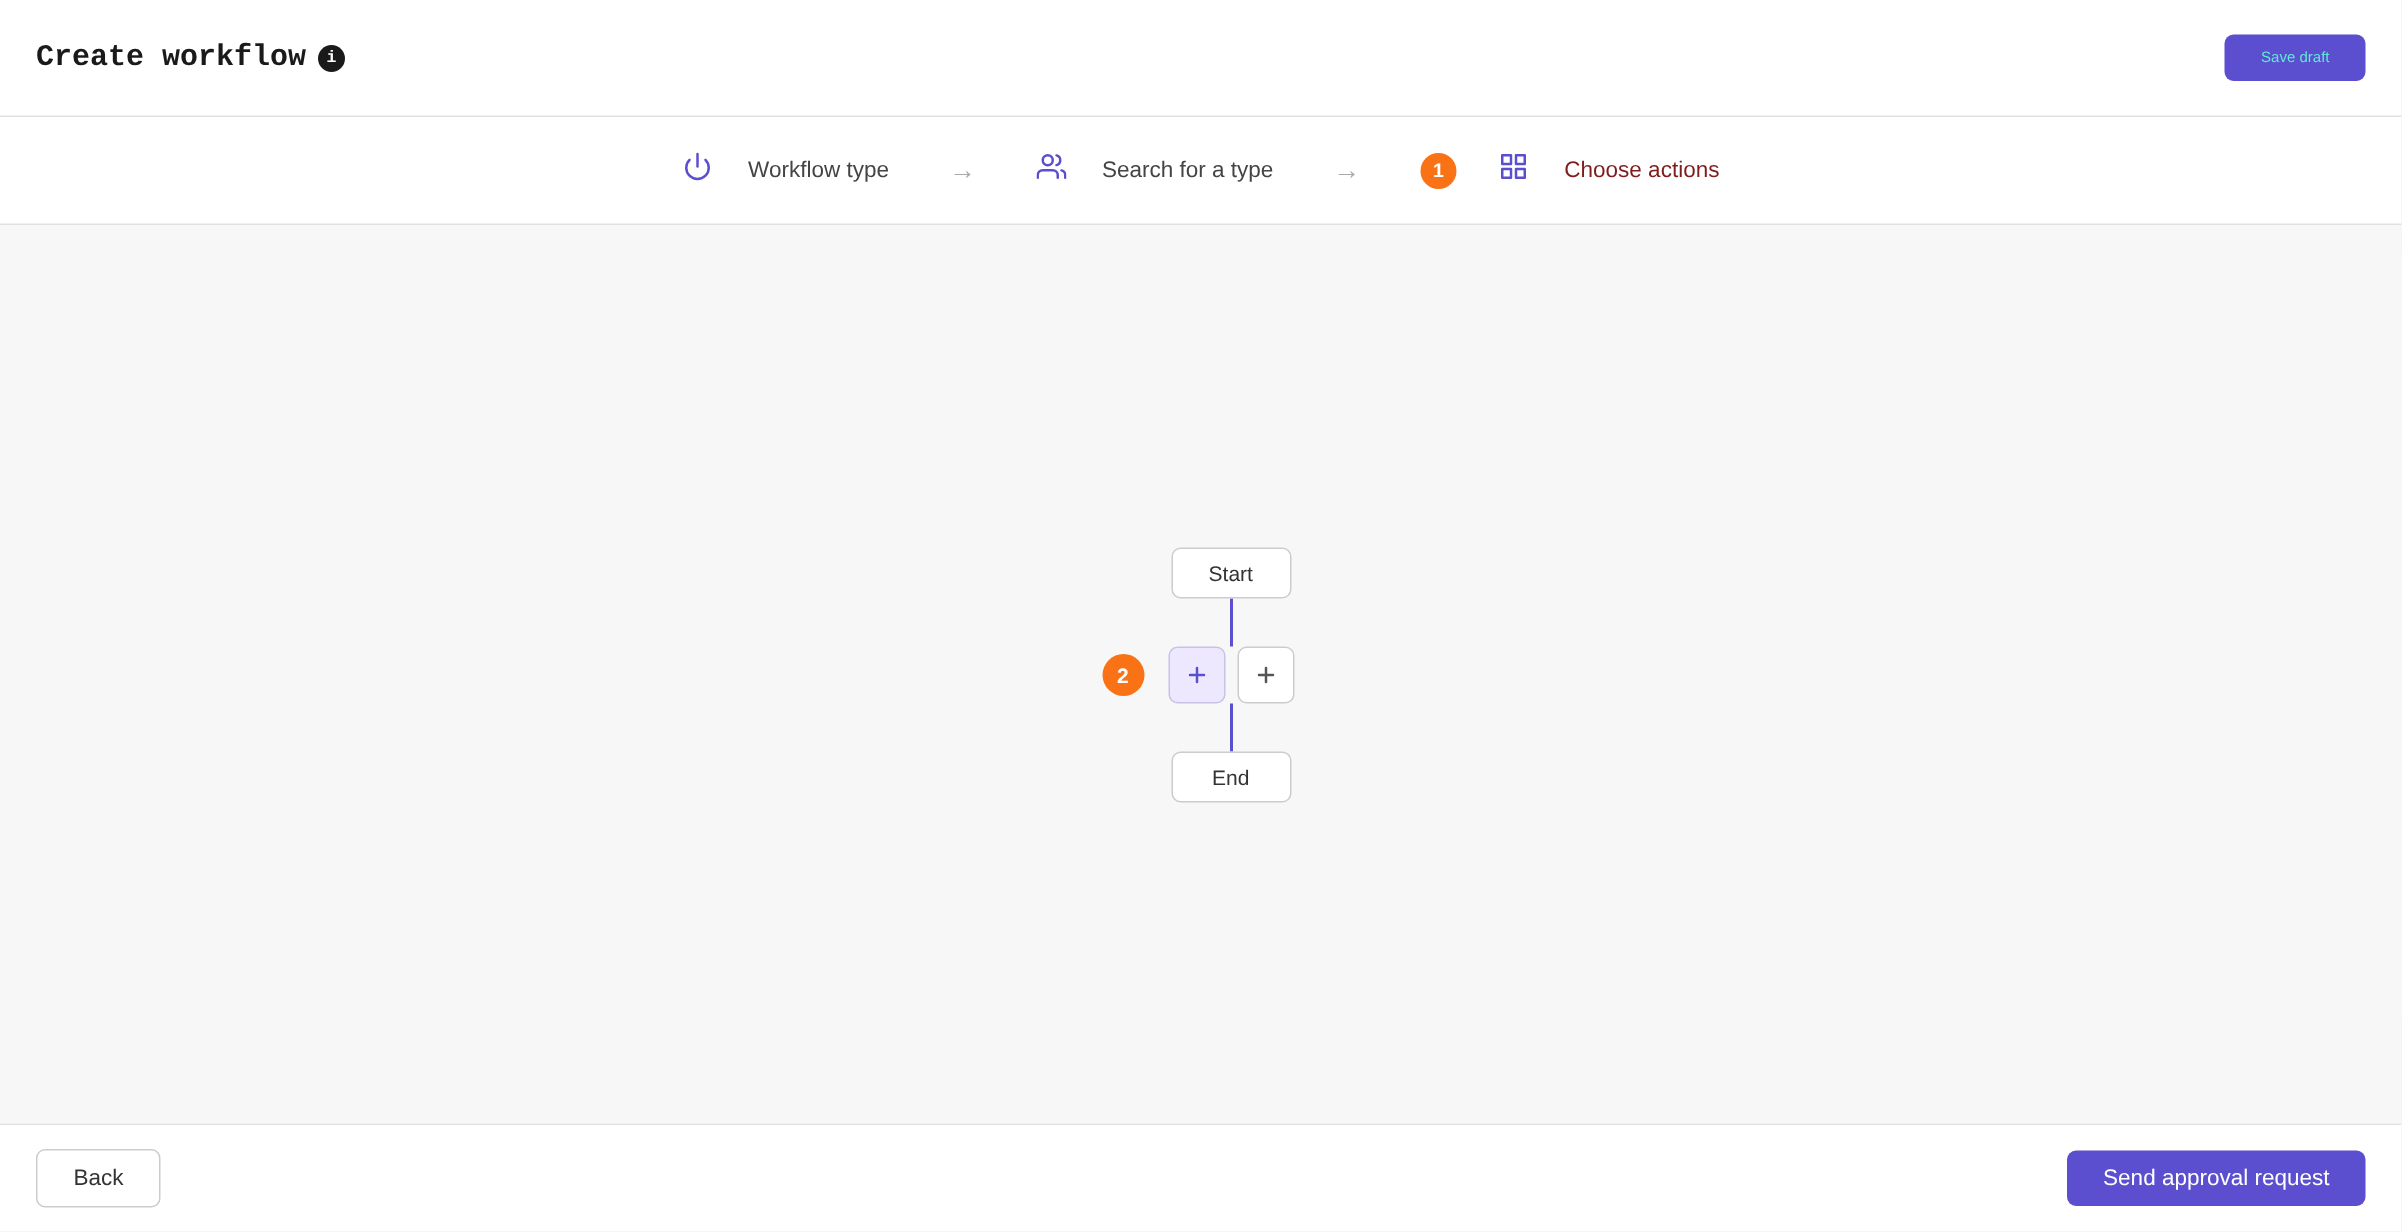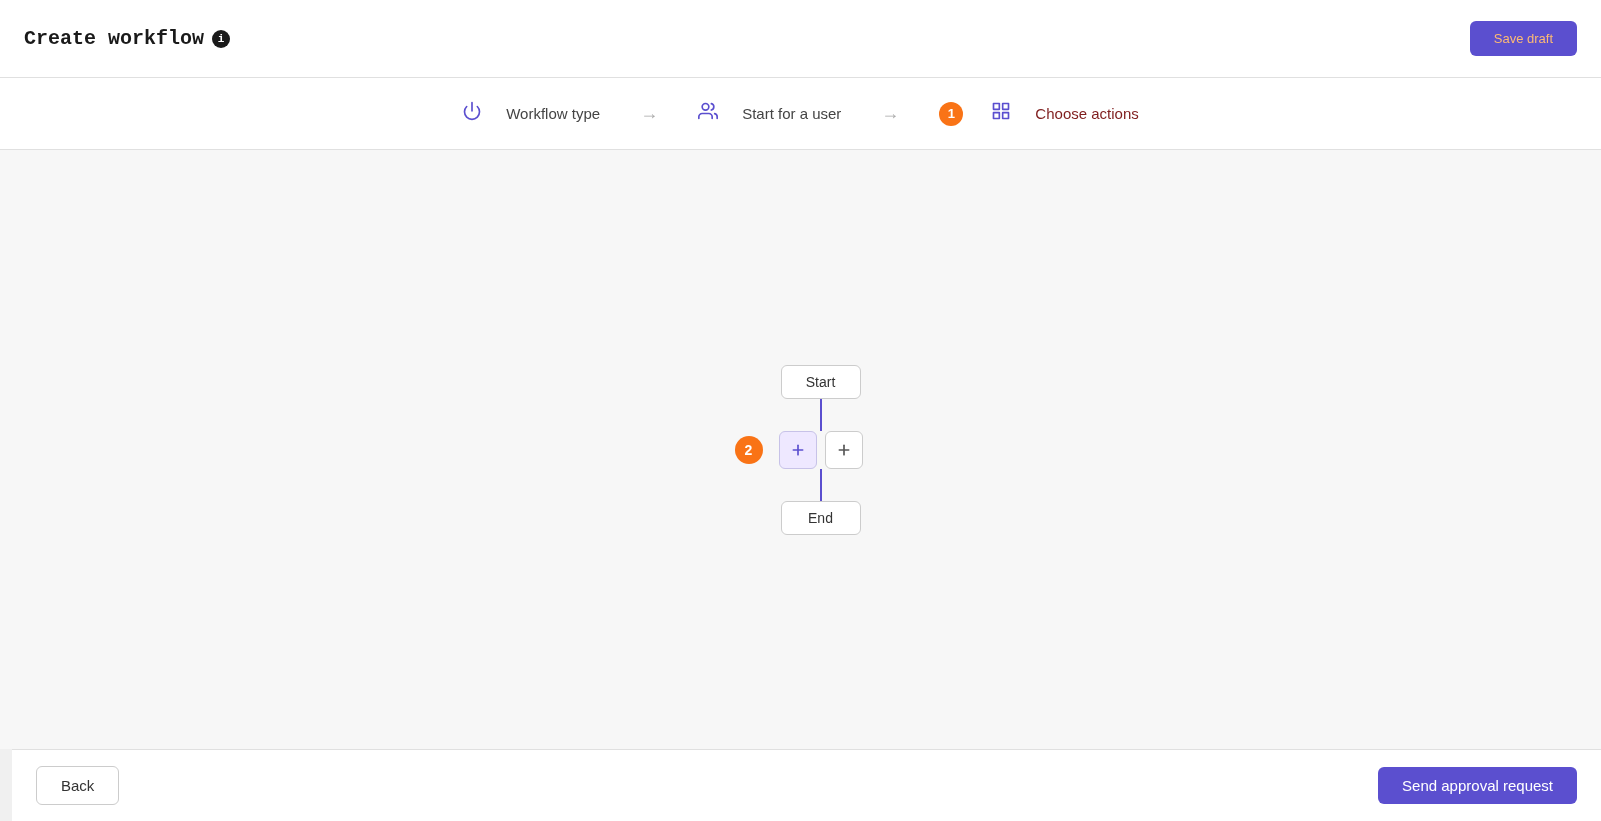--- a/index.html
+++ b/index.html
@@ -32,25 +32,25 @@
       height: 18px;
       border-radius: 50%;
       background: #1a1a1a;
       color: #fff;
       font-size: 11px;
       font-weight: bold;
       cursor: pointer;
     }
     .save-draft-btn {
       background: #5b4fcf;
-      color: #fdba74;
+      color: #5eead4;
       border: none;
       border-radius: 6px;
       padding: 10px 24px;
-      font-size: 13px;
+      font-size: 10px;
       font-weight: 500;
       cursor: pointer;
     }
 
     
     .steps-bar {
       background: #fff;
       height: 72px;
       display: flex;
       align-items: center;
@@ -186,21 +186,20 @@
 
     
     .footer {
       background: #fff;
       height: 72px;
       display: flex;
       align-items: center;
       justify-content: space-between;
       padding: 0 24px;
       border-top: 1px solid #e0e0e0;
-      margin-left: 12px;
     }
     .back-btn {
       background: #fff;
       color: #333;
       border: 1px solid #ccc;
       border-radius: 6px;
       padding: 10px 24px;
       font-size: 15px;
       cursor: pointer;
     }
@@ -246,21 +245,21 @@
 
   <div class="step">
     <span class="step-icon icon-users">
       <svg width="20" height="20" viewBox="0 0 24 24" fill="none" stroke="#5b4fcf" stroke-width="2" stroke-linecap="round" stroke-linejoin="round">
         <path d="M17 21v-2a4 4 0 0 0-4-4H5a4 4 0 0 0-4 4v2"></path>
         <circle cx="9" cy="7" r="4"></circle>
         <path d="M23 21v-2a4 4 0 0 0-3-3.87"></path>
         <path d="M16 3.13a4 4 0 0 1 0 7.75"></path>
       </svg>
     </span>
-    <span class="step-label">Start for a user</span>
+    <span class="step-label">Search for a type</span>
   </div>
   <span class="step-arrow">→</span>
 
   <div class="step">
     <span class="step-badge">1</span>
     <span class="step-icon icon-grid">
       <svg width="20" height="20" viewBox="0 0 24 24" fill="none" stroke="#5b4fcf" stroke-width="2" stroke-linecap="round" stroke-linejoin="round">
         <rect x="3" y="3" width="7" height="7"></rect>
         <rect x="14" y="3" width="7" height="7"></rect>
         <rect x="14" y="14" width="7" height="7"></rect>

